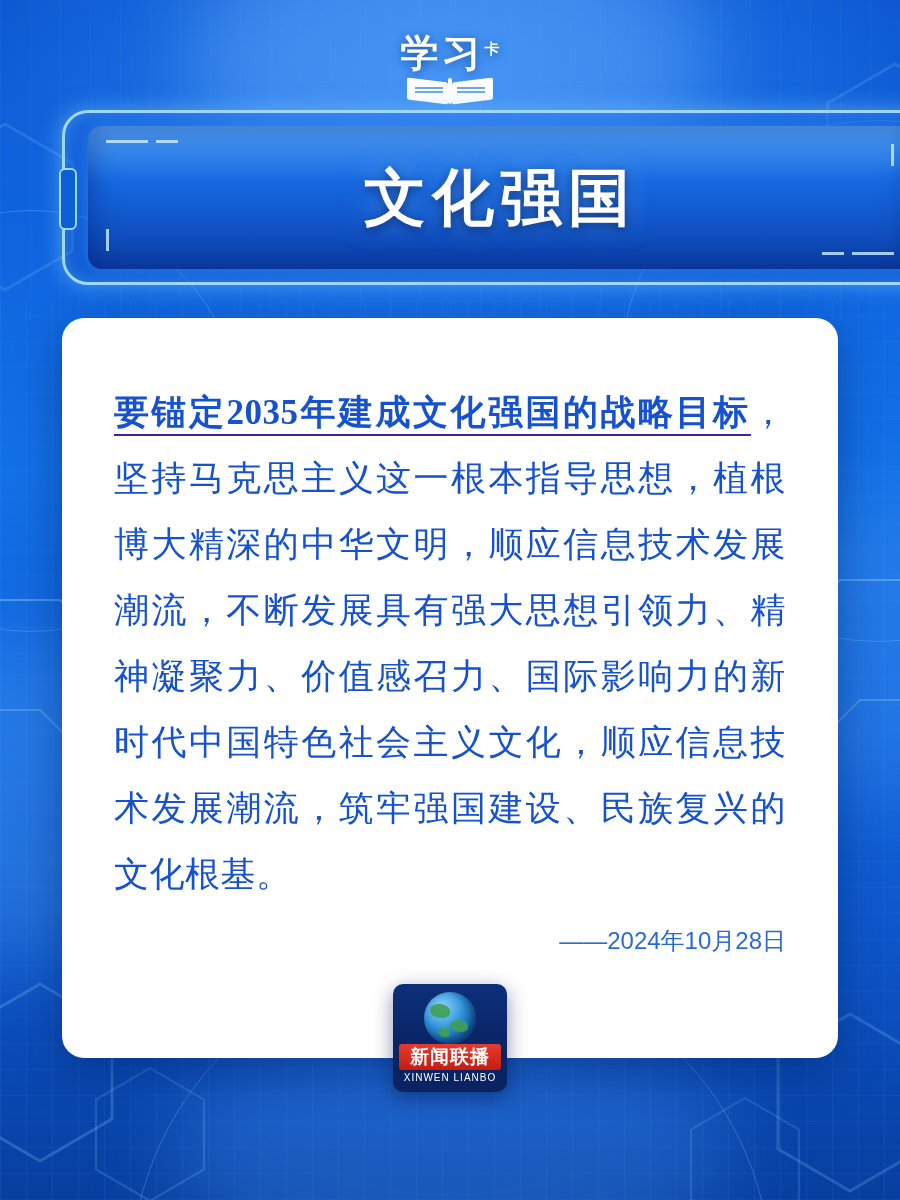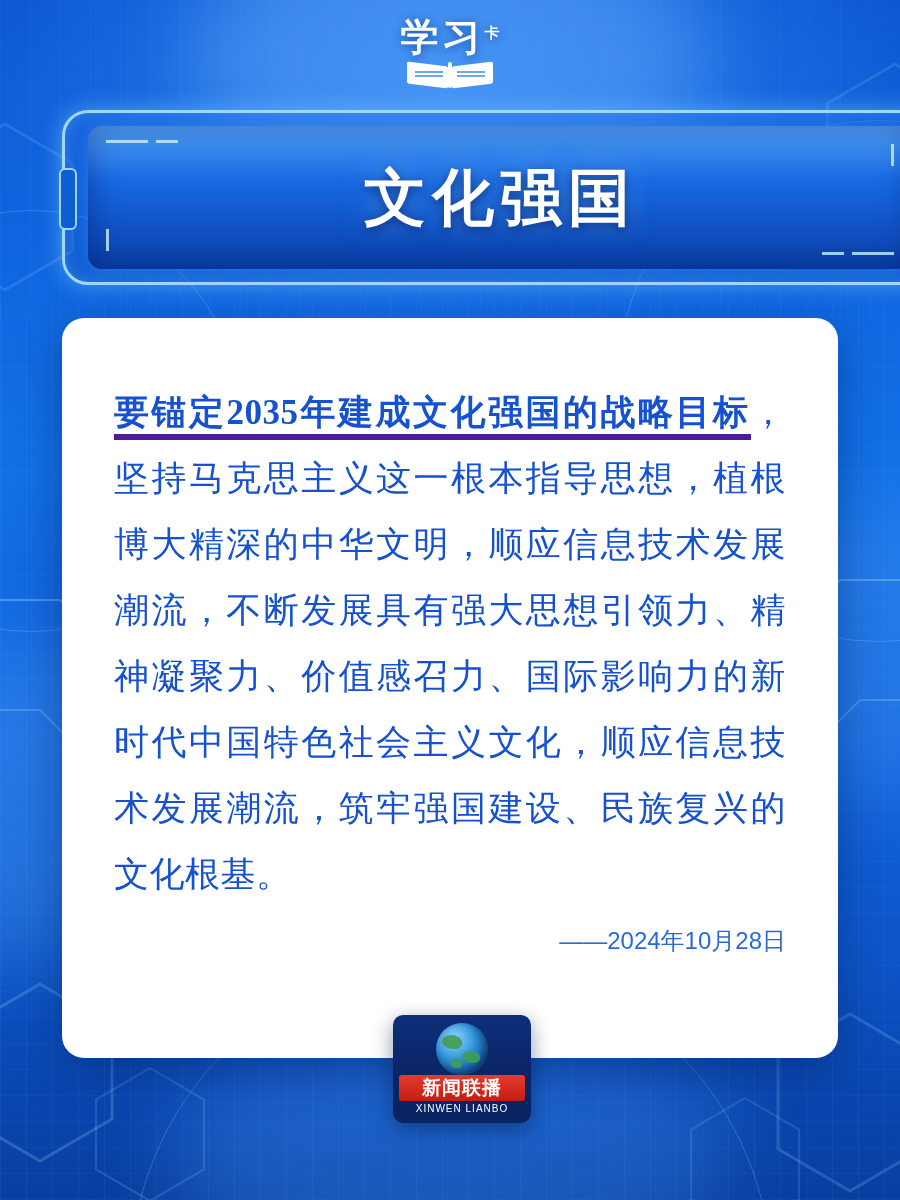--- a/index.html
+++ b/index.html
@@ -75,20 +75,21 @@
   }
   .logo-text {
     font-family: "Liberation Serif", "DejaVu Serif", serif;
     font-size: 38px;
     font-weight: bold;
     color: #ffffff;
     letter-spacing: 4px;
     line-height: 42px;
     text-shadow: 0 2px 10px rgba(0,40,120,0.6);
     position: relative;
+    margin-top: 16px;
   }
   .logo-text .tag {
     font-size: 15px;
     position: relative;
     top: -12px;
     letter-spacing: 0;
   }
   .logo-book {
     margin-top: -6px;
     width: 92px; height: 30px;
@@ -180,44 +181,43 @@
     left: 52px; right: 52px; top: 62px;
     color: #1652cf;
     font-family: "Liberation Serif", "DejaVu Serif", serif;
     font-size: 35px;
     line-height: 66px;
     text-align: justify;
     letter-spacing: 0.5px;
   }
   .quote .lead {
     font-weight: bold;
-    border-bottom: 6px solid #4c1d95;
+    border-bottom: 2px solid #4c1d95;
     padding-bottom: 2px;
   }
   .attrib {
     position: absolute;
     right: 52px; bottom: 96px;
     text-align: right;
     color: #2a6ad8;
     font-family: "Liberation Sans", "DejaVu Sans", sans-serif;
     font-size: 24px;
     line-height: 42px;
   }
 
   
   .badge {
     position: absolute;
-    left: 50%; bottom: 77px;
+    left: 50%; bottom: 108px;
     margin-left: -57px;
     width: 114px; height: 108px;
     border-radius: 10px;
     background: linear-gradient(180deg, #0d2f7a 0%, #0a2463 60%, #0a2463 100%);
     box-shadow: 0 6px 20px rgba(0,20,70,0.45);
     overflow: hidden;
-    padding-left: 24px;
   }
   .badge .globe {
     position: absolute;
     top: 8px; left: 50%;
     margin-left: -26px;
     width: 52px; height: 52px;
     border-radius: 50%;
     background:
       radial-gradient(circle at 35% 30%, #8fd4ff 0%, #2a8fd8 45%, #0f4f96 100%);
     box-shadow: inset -4px -4px 10px rgba(0,20,60,0.6);

